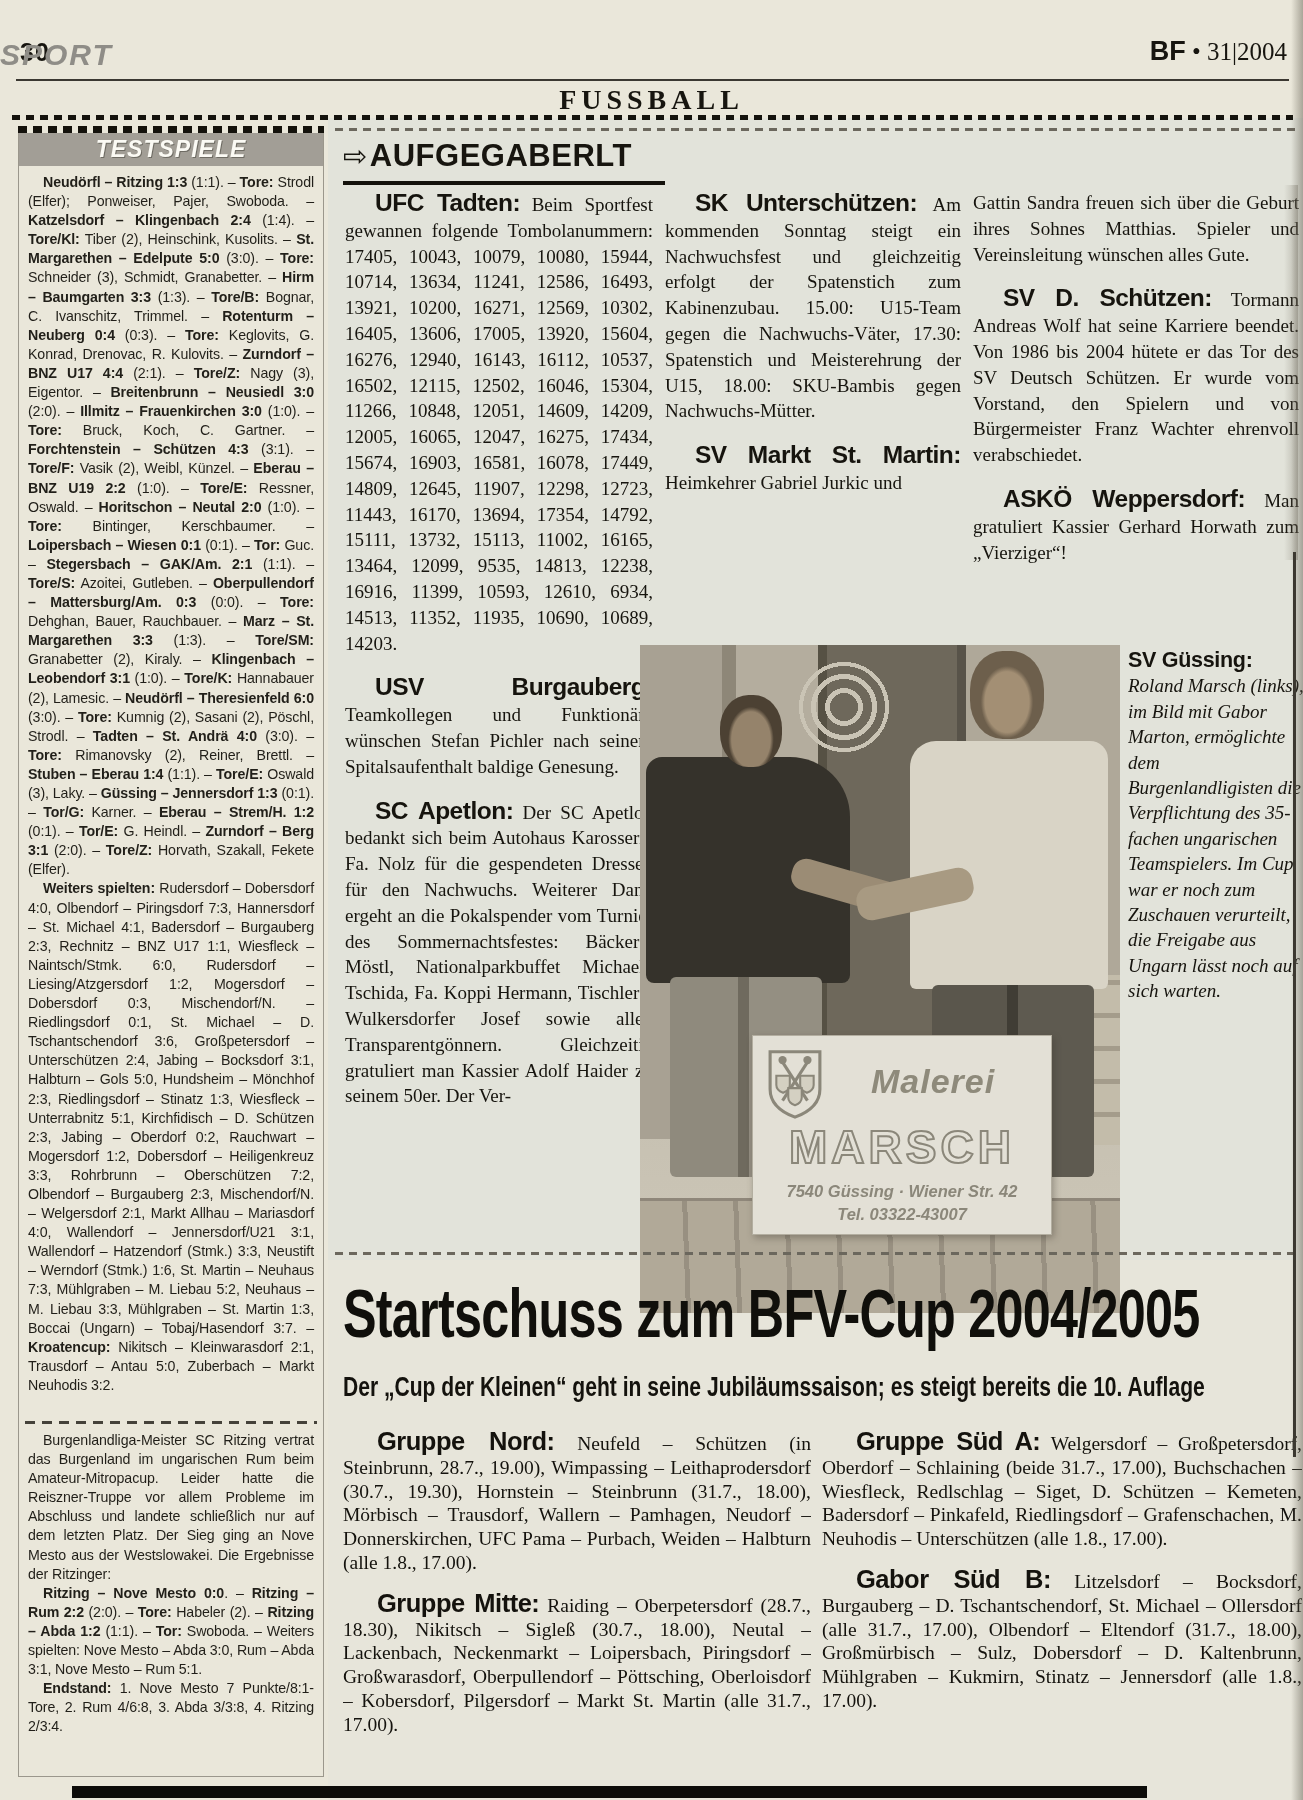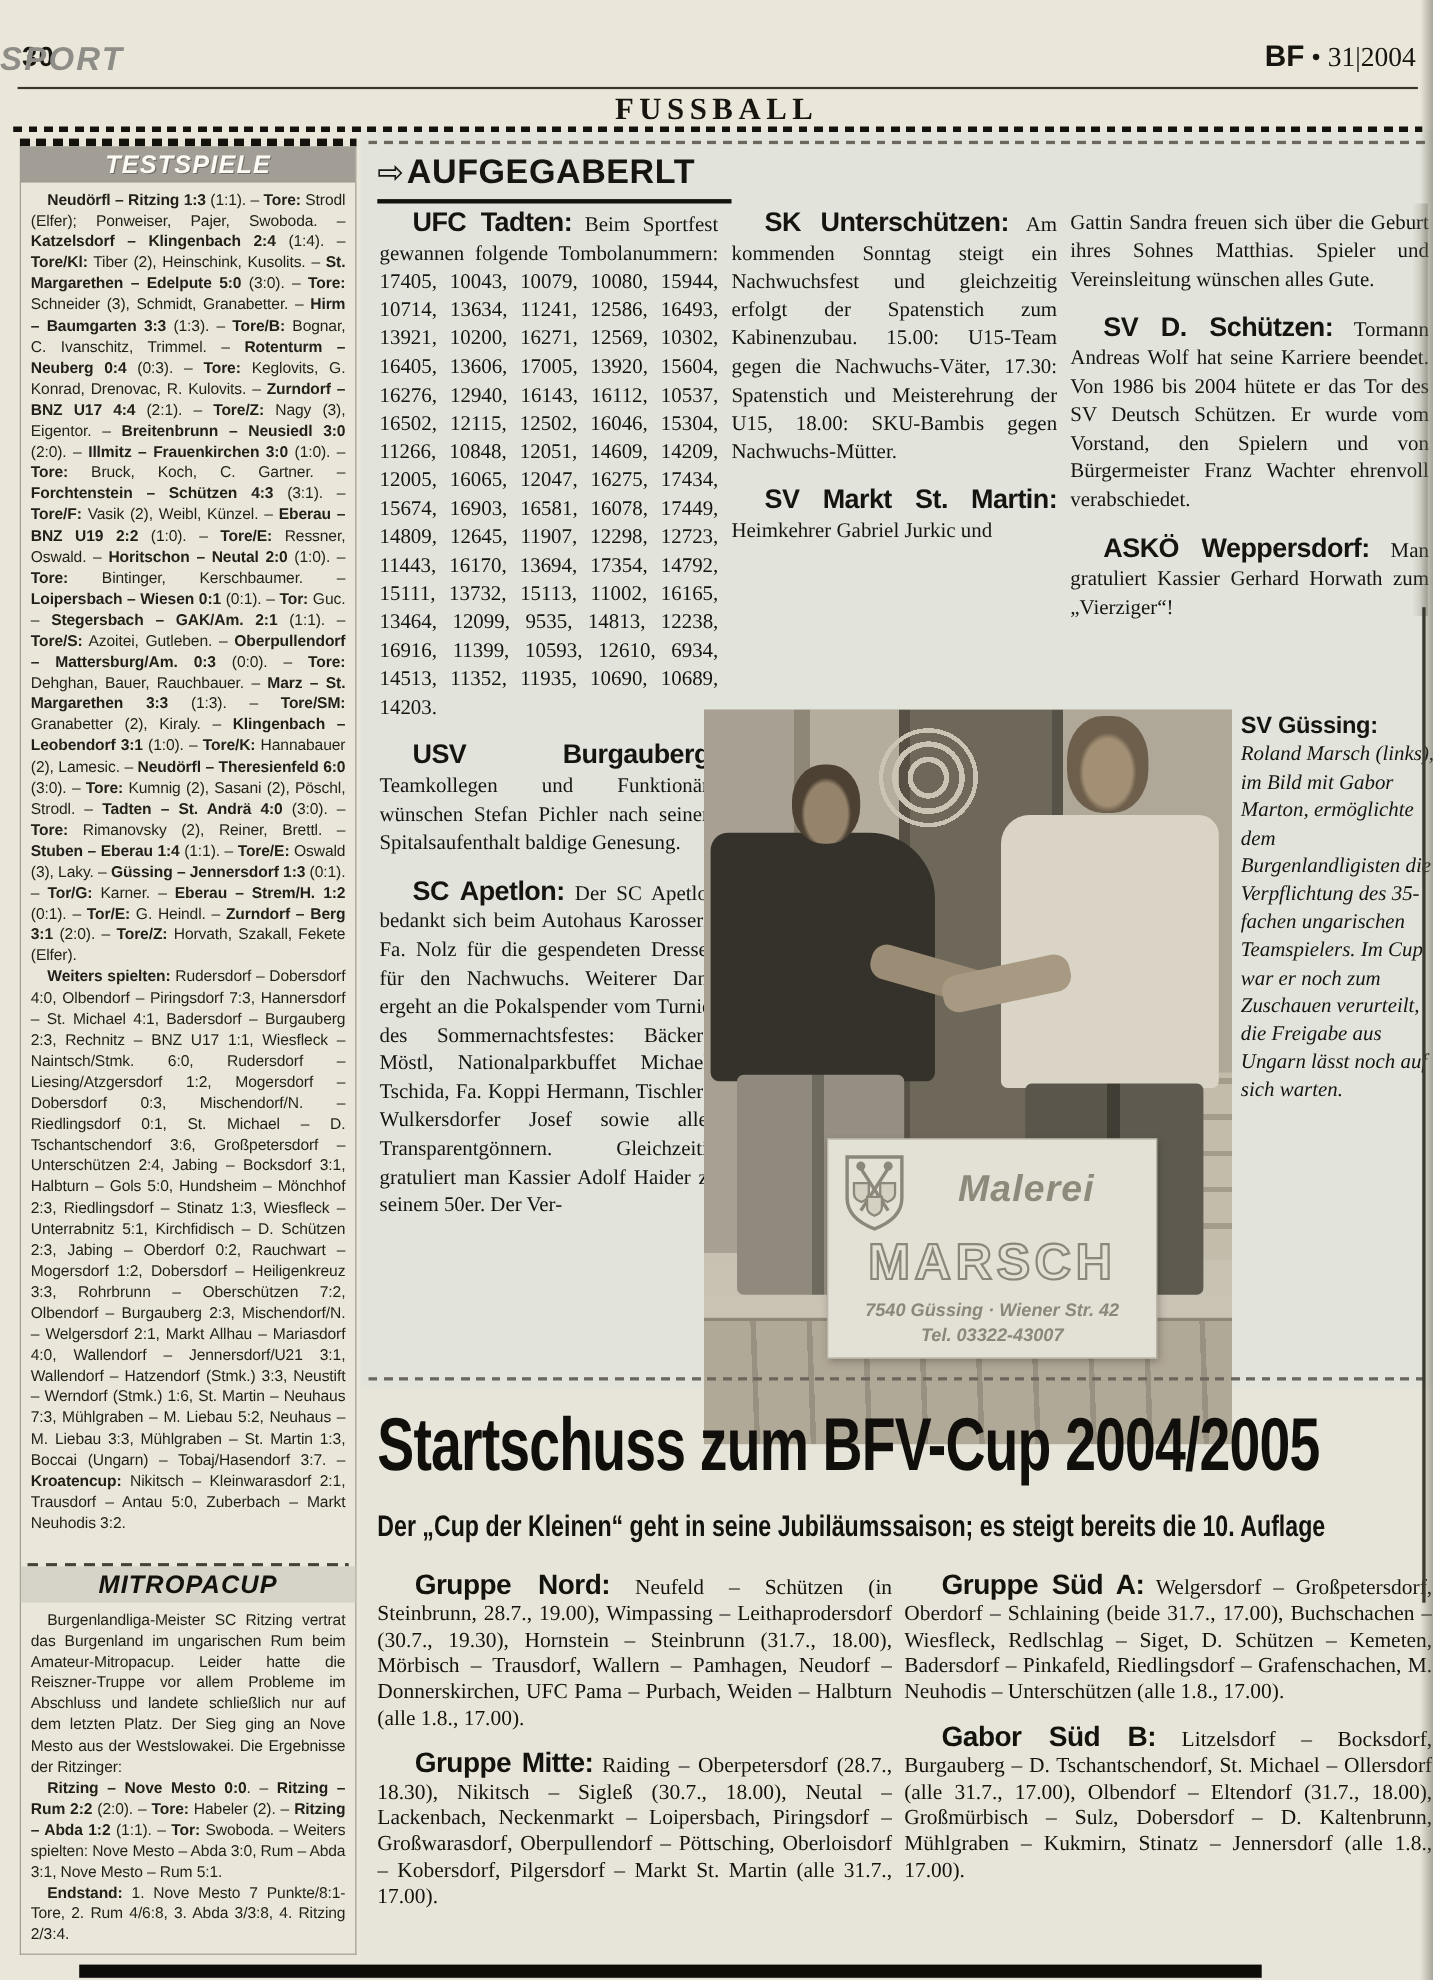--- a/index.html
+++ b/index.html
@@ -124,21 +124,20 @@
   <div class="abs finedash" id="mid-dash"></div>
 
   <div class="abs" id="left-col">
     <div class="dash-top"></div>
     <div class="box-title title-gray">TESTSPIELE</div>
     <div class="box-body">
         <p class="para ind"><span class="seg-b">Neudörfl – Ritzing 1:3</span> (1:1). – <span class="seg-b">Tore:</span> Strodl (Elfer); Ponweiser, Pajer, Swoboda. – <span class="seg-b">Katzelsdorf – Klingenbach 2:4</span> (1:4). – <span class="seg-b">Tore/Kl:</span> Tiber (2), Heinschink, Kusolits. – <span class="seg-b">St. Margarethen – Edelpute 5:0</span> (3:0). – <span class="seg-b">Tore:</span> Schneider (3), Schmidt, Granabetter. – <span class="seg-b">Hirm – Baumgarten 3:3</span> (1:3). – <span class="seg-b">Tore/B:</span> Bognar, C. Ivanschitz, Trimmel. – <span class="seg-b">Rotenturm – Neuberg 0:4</span> (0:3). – <span class="seg-b">Tore:</span> Keglovits, G. Konrad, Drenovac, R. Kulovits. – <span class="seg-b">Zurndorf – BNZ U17 4:4</span> (2:1). – <span class="seg-b">Tore/Z:</span> Nagy (3), Eigentor. – <span class="seg-b">Breitenbrunn – Neusiedl 3:0</span> (2:0). – <span class="seg-b">Illmitz – Frauenkirchen 3:0</span> (1:0). – <span class="seg-b">Tore:</span> Bruck, Koch, C. Gartner. – <span class="seg-b">Forchtenstein – Schützen 4:3</span> (3:1). – <span class="seg-b">Tore/F:</span> Vasik (2), Weibl, Künzel. – <span class="seg-b">Eberau – BNZ U19 2:2</span> (1:0). – <span class="seg-b">Tore/E:</span> Ressner, Oswald. – <span class="seg-b">Horitschon – Neutal 2:0</span> (1:0). – <span class="seg-b">Tore:</span> Bintinger, Kerschbaumer. – <span class="seg-b">Loipersbach – Wiesen 0:1</span> (0:1). – <span class="seg-b">Tor:</span> Guc. – <span class="seg-b">Stegersbach – GAK/Am. 2:1</span> (1:1). – <span class="seg-b">Tore/S:</span> Azoitei, Gutleben. – <span class="seg-b">Oberpullendorf – Mattersburg/Am. 0:3</span> (0:0). – <span class="seg-b">Tore:</span> Dehghan, Bauer, Rauchbauer. – <span class="seg-b">Marz – St. Margarethen 3:3</span> (1:3). – <span class="seg-b">Tore/SM:</span> Granabetter (2), Kiraly. – <span class="seg-b">Klingenbach – Leobendorf 3:1</span> (1:0). – <span class="seg-b">Tore/K:</span> Hannabauer (2), Lamesic. – <span class="seg-b">Neudörfl – Theresienfeld 6:0</span> (3:0). – <span class="seg-b">Tore:</span> Kumnig (2), Sasani (2), Pöschl, Strodl. – <span class="seg-b">Tadten – St. Andrä 4:0</span> (3:0). – <span class="seg-b">Tore:</span> Rimanovsky (2), Reiner, Brettl. – <span class="seg-b">Stuben – Eberau 1:4</span> (1:1). – <span class="seg-b">Tore/E:</span> Oswald (3), Laky. – <span class="seg-b">Güssing – Jennersdorf 1:3</span> (0:1). – <span class="seg-b">Tor/G:</span> Karner. – <span class="seg-b">Eberau – Strem/H. 1:2</span> (0:1). – <span class="seg-b">Tor/E:</span> G. Heindl. – <span class="seg-b">Zurndorf – Berg 3:1</span> (2:0). – <span class="seg-b">Tore/Z:</span> Horvath, Szakall, Fekete (Elfer).</p>
         <p class="para ind"><span class="seg-b">Weiters spielten:</span> Rudersdorf – Dobersdorf 4:0, Olbendorf – Piringsdorf 7:3, Hannersdorf – St. Michael 4:1, Badersdorf – Burgauberg 2:3, Rechnitz – BNZ U17 1:1, Wiesfleck – Naintsch/Stmk. 6:0, Rudersdorf – Liesing/Atzgersdorf 1:2, Mogersdorf – Dobersdorf 0:3, Mischendorf/N. – Riedlingsdorf 0:1, St. Michael – D. Tschantschendorf 3:6, Großpetersdorf – Unterschützen 2:4, Jabing – Bocksdorf 3:1, Halbturn – Gols 5:0, Hundsheim – Mönchhof 2:3, Riedlingsdorf – Stinatz 1:3, Wiesfleck – Unterrabnitz 5:1, Kirchfidisch – D. Schützen 2:3, Jabing – Oberdorf 0:2, Rauchwart – Mogersdorf 1:2, Dobersdorf – Heiligenkreuz 3:3, Rohrbrunn – Oberschützen 7:2, Olbendorf – Burgauberg 2:3, Mischendorf/N. – Welgersdorf 2:1, Markt Allhau – Mariasdorf 4:0, Wallendorf – Jennersdorf/U21 3:1, Wallendorf – Hatzendorf (Stmk.) 3:3, Neustift – Werndorf (Stmk.) 1:6, St. Martin – Neuhaus 7:3, Mühlgraben – M. Liebau 5:2, Neuhaus – M. Liebau 3:3, Mühlgraben – St. Martin 1:3, Boccai (Ungarn) – Tobaj/Hasendorf 3:7. – <span class="seg-b">Kroatencup:</span> Nikitsch – Kleinwarasdorf 2:1, Trausdorf – Antau 5:0, Zuberbach – Markt Neuhodis 3:2.</p>
       </div>
     <div class="dash-sep"></div>
-    <div class="box-title title-light">MITROPACUP</div>
     <div class="box-body">
         <p class="para ind">Burgenlandliga-Meister SC Ritzing vertrat das Burgenland im ungarischen Rum beim Amateur-Mitropacup. Leider hatte die Reiszner-Truppe vor allem Probleme im Abschluss und landete schließlich nur auf dem letzten Platz. Der Sieg ging an Nove Mesto aus der Westslowakei. Die Ergebnisse der Ritzinger:</p>
         <p class="para ind"><span class="seg-b">Ritzing – Nove Mesto 0:0</span>. – <span class="seg-b">Ritzing – Rum 2:2</span> (2:0). – <span class="seg-b">Tore:</span> Habeler (2). – <span class="seg-b">Ritzing – Abda 1:2</span> (1:1). – <span class="seg-b">Tor:</span> Swoboda. – Weiters spielten: Nove Mesto – Abda 3:0, Rum – Abda 3:1, Nove Mesto – Rum 5:1.</p>
         <p class="para ind"><span class="seg-b">Endstand:</span> 1. Nove Mesto 7 Punkte/8:1-Tore, 2. Rum 4/6:8, 3. Abda 3/3:8, 4. Ritzing 2/3:4.</p>
       </div>
   </div>
 
   <div class="abs" id="aufg-head">
     <span id="aufg-arrow">⇨</span><span>AUFGEGABERLT</span>
   </div>

